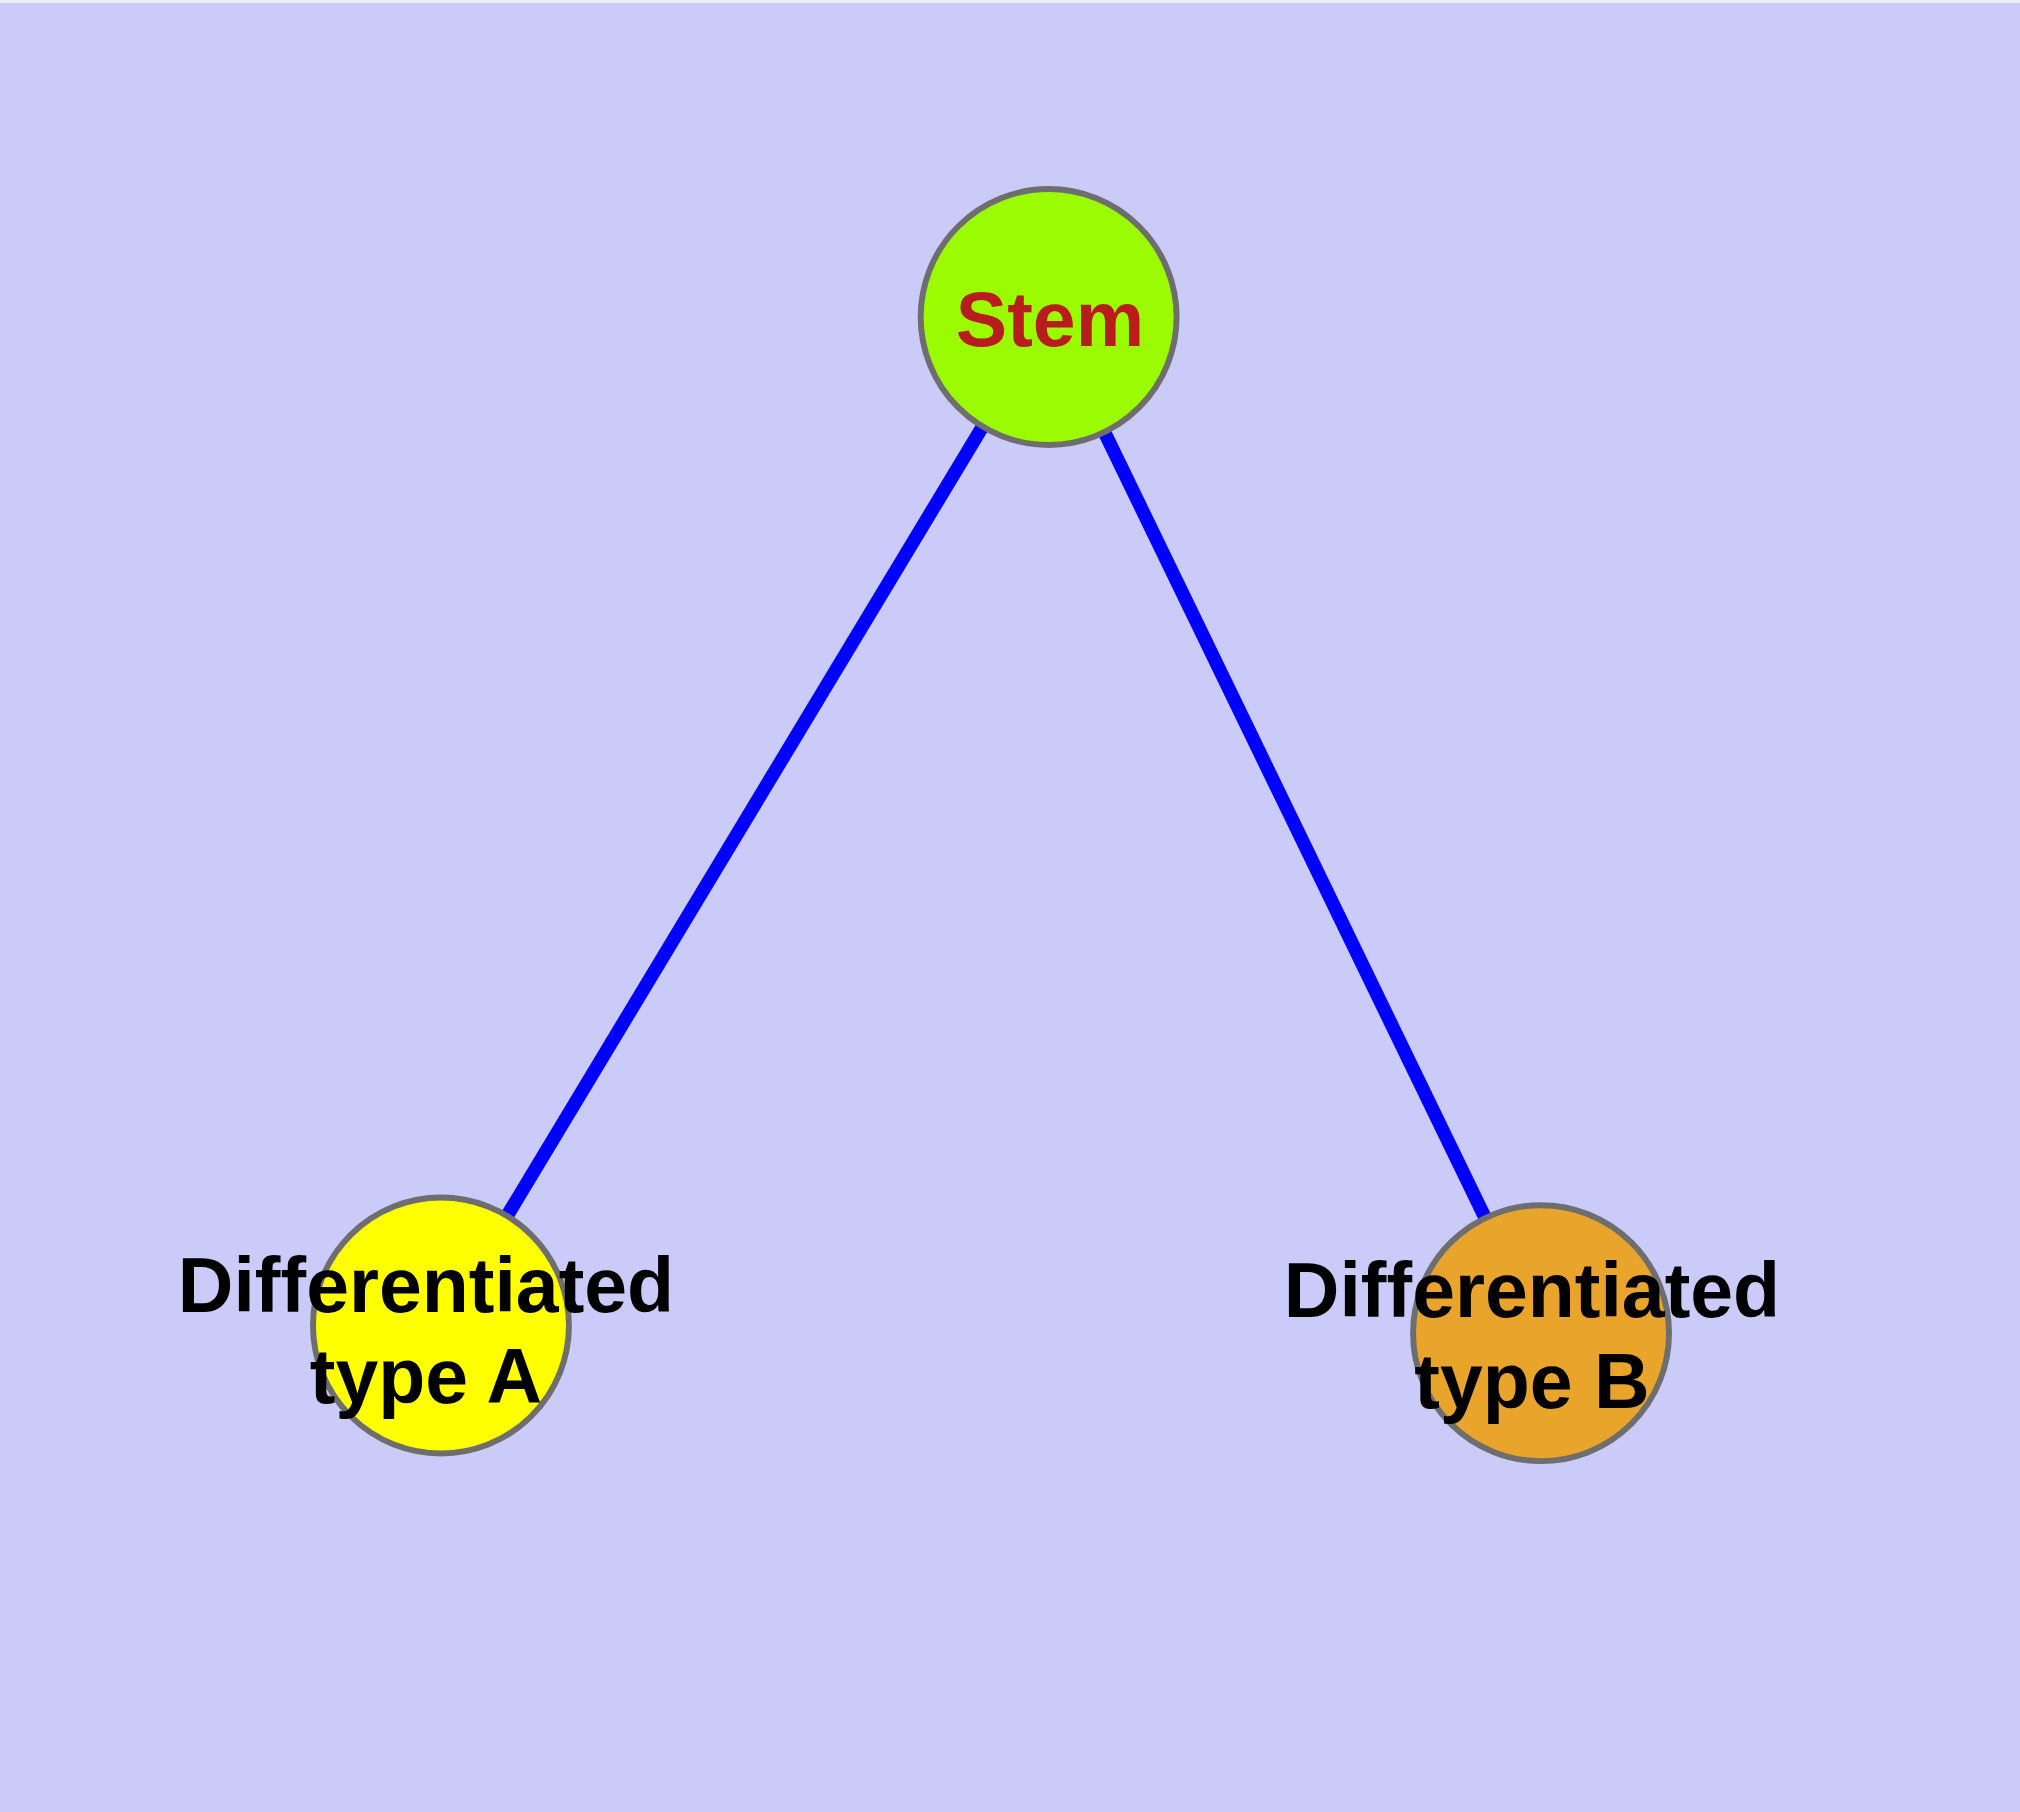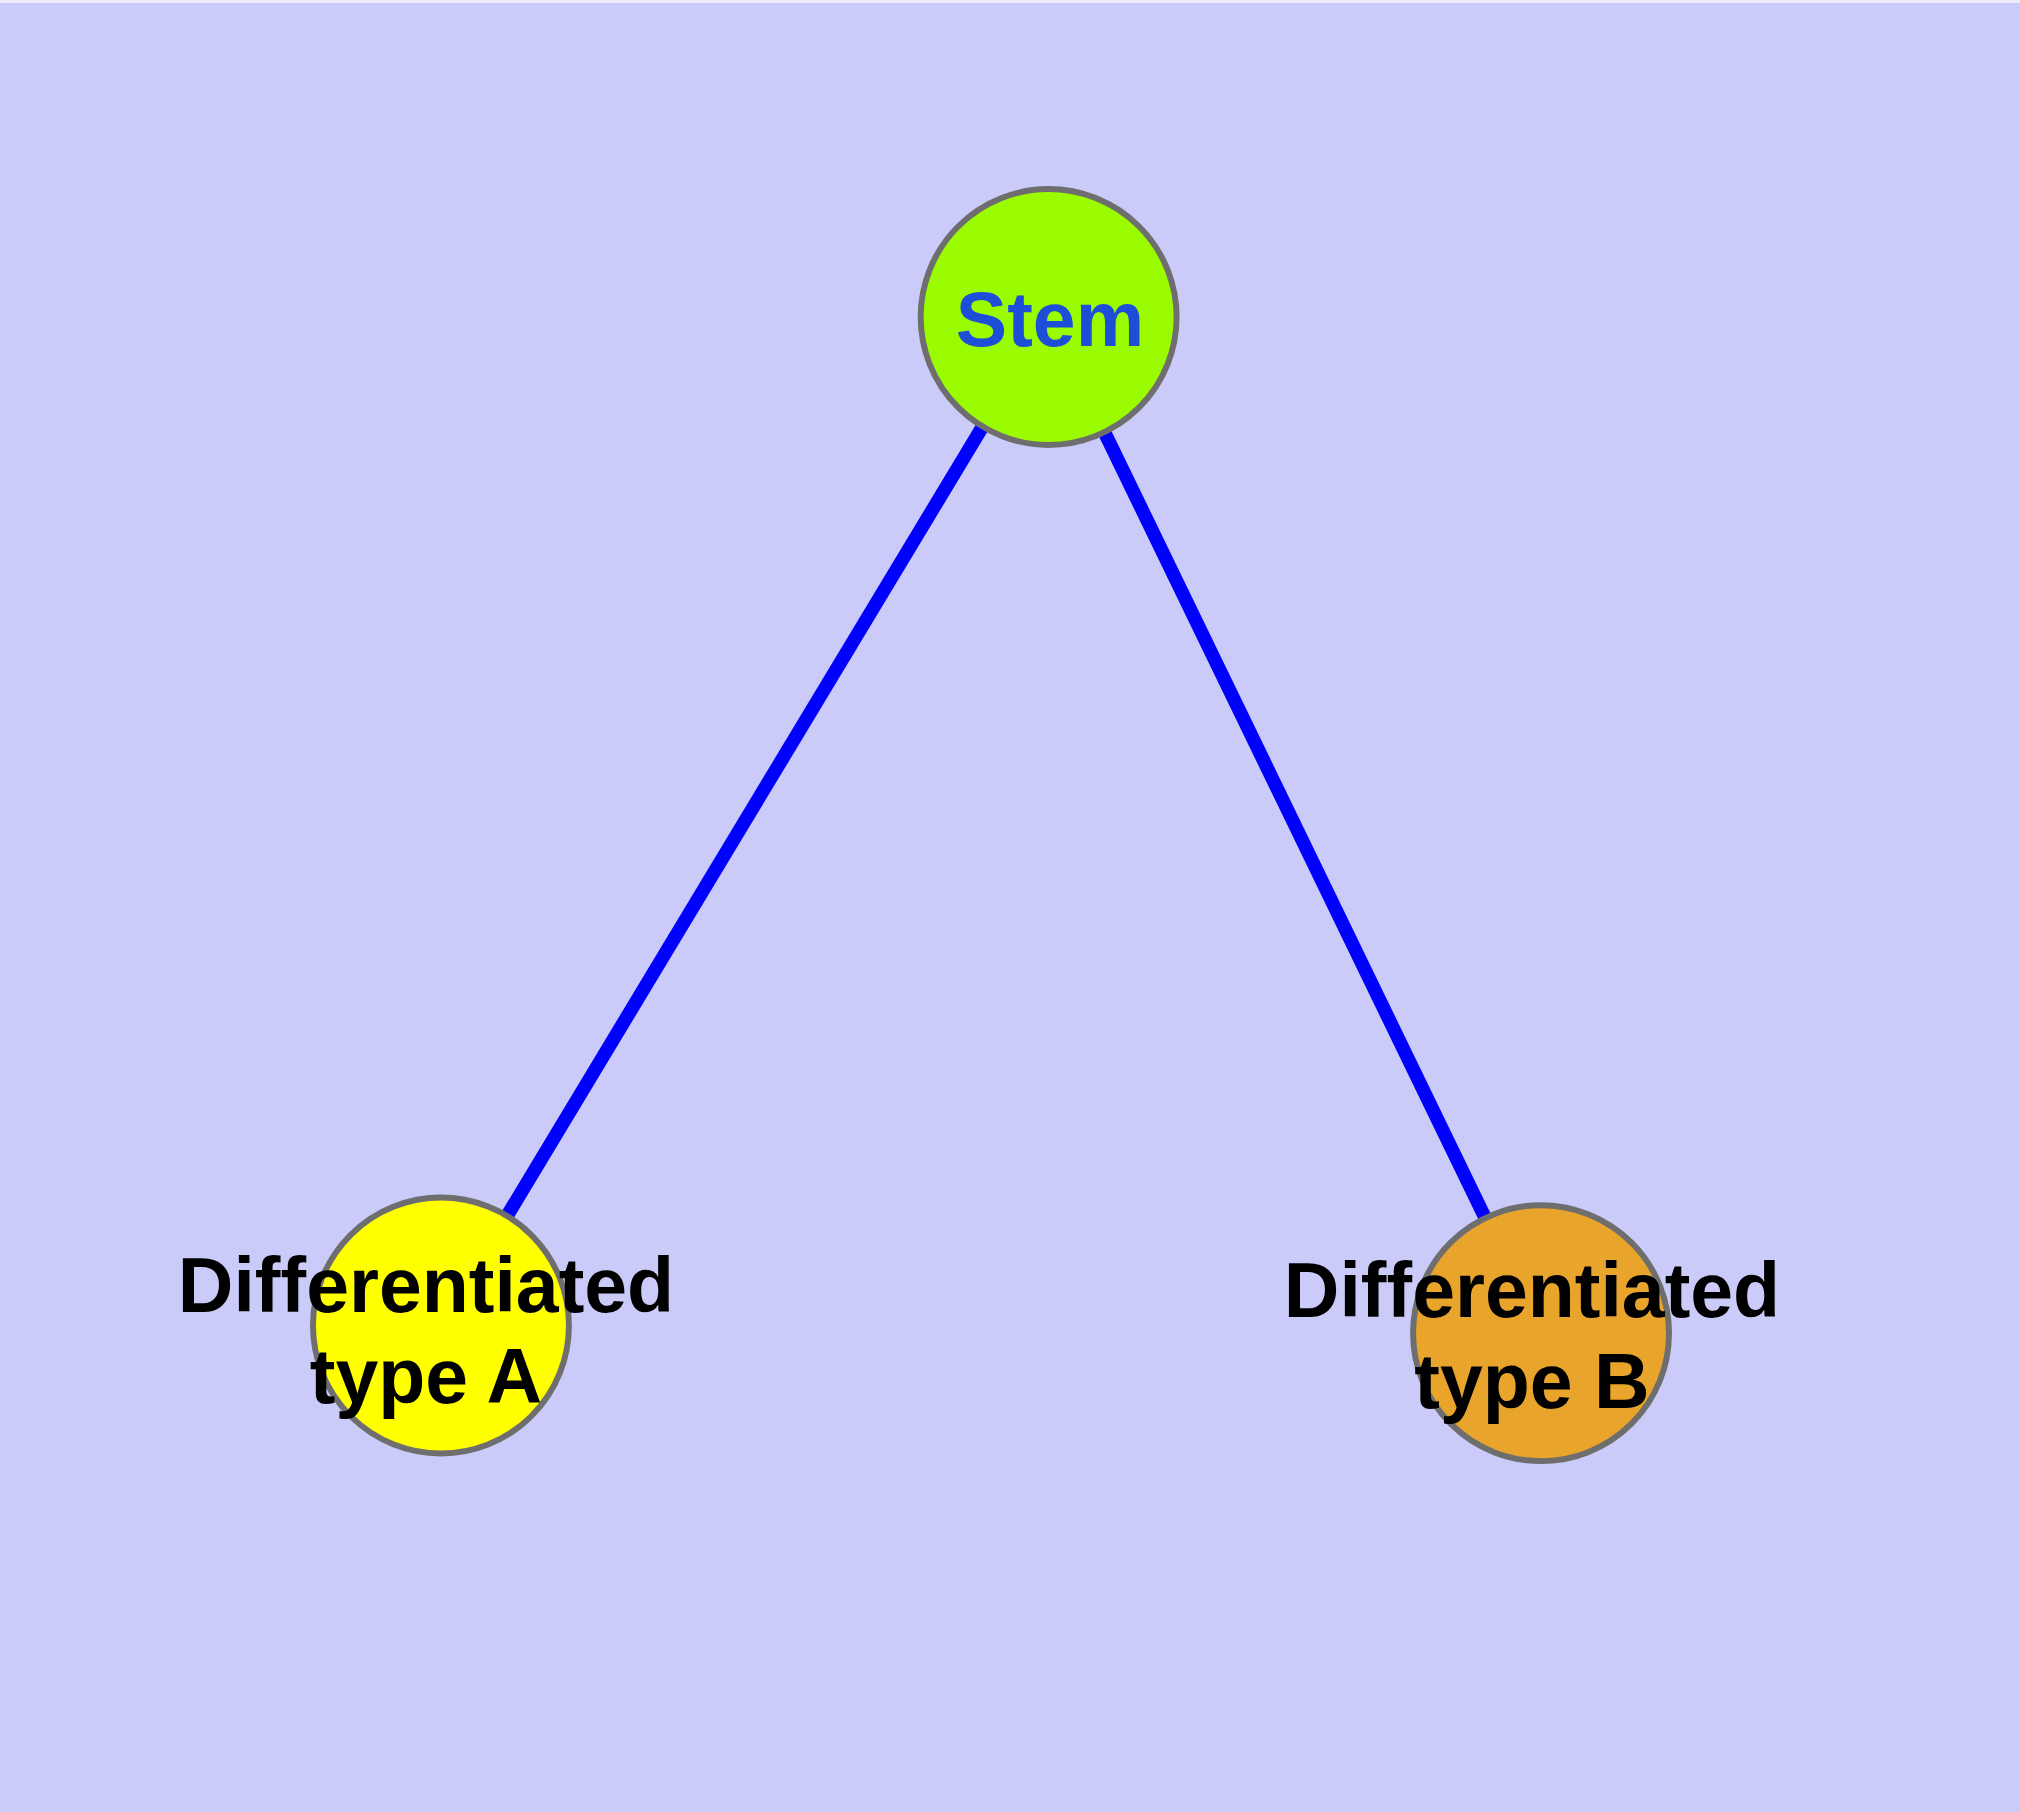--- a/index.html
+++ b/index.html
@@ -58,20 +58,20 @@
   <div id="top-highlight"></div>
 
   <svg id="graph-svg" viewBox="0 0 2384 2138" xmlns="http://www.w3.org/2000/svg">
     <line class="edge" x1="1237" y1="374" x2="520" y2="1564" stroke="#0000FF"></line>
     <line class="edge" x1="1237" y1="374" x2="1818" y2="1573" stroke="#0000FF"></line>
     <circle class="node" cx="1237" cy="374" r="151" fill="#9BFB00" stroke="#6E6E6E"></circle>
     <circle class="node" cx="520" cy="1564" r="151" fill="#FFFF00" stroke="#6E6E6E"></circle>
     <circle class="node" cx="1818" cy="1573" r="151" fill="#E9A42C" stroke="#6E6E6E"></circle>
   </svg>
 
-  <div class="node-label" style="left: 1050px; top: 319px; color: #1d4ed8;">Stem</div>
+  <div class="node-label" style="left: 1050px; top: 319px; color: #b91c1c;">Stem</div>
   <div class="node-label" style="left: 426px; top: 1331px; color: rgb(0, 0, 0);">Differentiated
 type A</div>
   <div class="node-label" style="left: 1532px; top: 1336px; color: rgb(0, 0, 0);">Differentiated
 type B</div>
 
 </div>
 
 
 </body></html>

